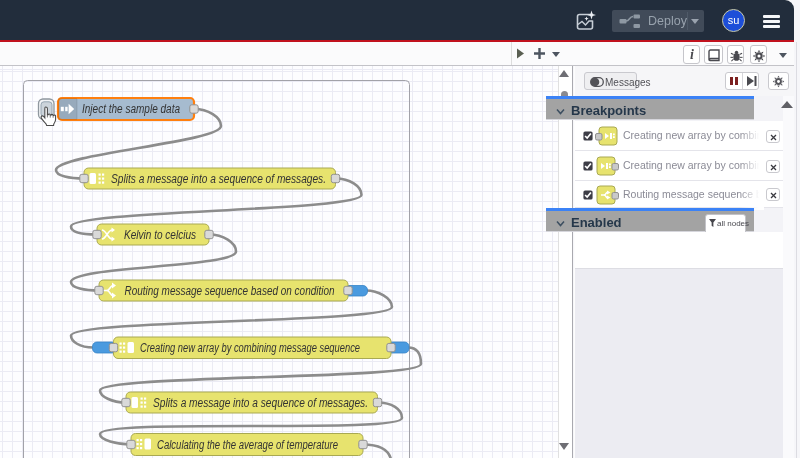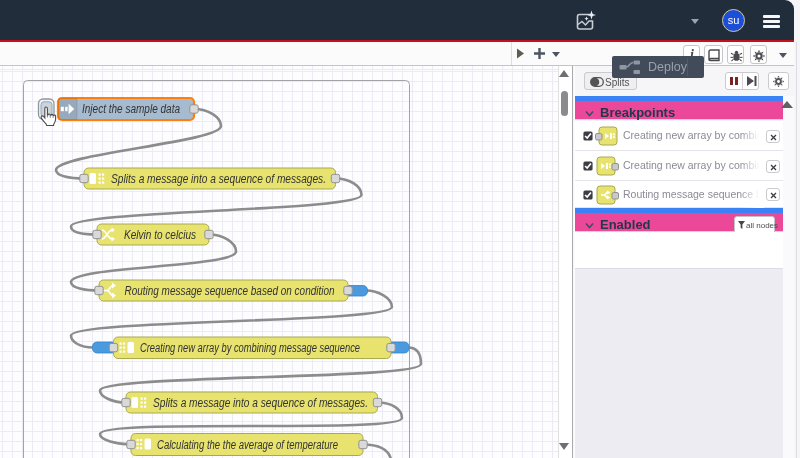--- a/index.html
+++ b/index.html
@@ -5,21 +5,21 @@
 * { margin:0; padding:0; box-sizing:border-box; }
 html,body { width:800px; height:458px; overflow:hidden; background:#fff; font-family:"Liberation Sans", sans-serif; }
 #stage { position:relative; width:800px; height:458px; background:#f7f7fa; }
 .abs { position:absolute; }
 
 
 #header { left:0; top:0; width:794px; height:40px; background:#222d3c; border-top-right-radius:9px; }
 #redline { left:0; top:40px; width:794px; height:2px; background:#c1121e; }
 
 
-#deploy { left:612px; top:10px; width:92px; height:22px; background:#414b59; border-radius:2px; color:#98a2ad; font-size:14px;margin-top:46px; }
+#deploy { left:612px; top:10px; width:92px; height:22px; background:#414b59; border-radius:2px; color:#98a2ad; font-size:14px; }
 #deploy .txt { position:absolute; left:36px; top:4px; font-size:12.5px; }
 #deploy .sep { position:absolute; right:16px; top:2px; bottom:2px; width:1px; background:#4f5a68; }
 .chev-lt { width:0; height:0; border-left:4px solid transparent; border-right:4px solid transparent; border-top:5px solid #9aa3ae; }
 #avatar { left:722px; top:9px; width:23px; height:23px; border-radius:50%; background:#1d4ed8; border:1.5px solid #c9c9a4; color:#fff; font-size:11px; text-align:center; line-height:20px; }
 .hbar { left:763px; width:17px; height:2.5px; background:#f5f6f8; border-radius:1px; }
 
 
 #tabbar { left:0; top:42px; width:794px; height:24px; background:#fbfbfc; border-bottom:1px solid #c3c3c8; }
 #wsbtns { left:511px; top:42px; width:47px; height:23px; border-left:1px solid #ddd; }
 #dbgtab { left:577px; top:42px; width:95px; height:24px; background:#fff; border:1px solid #c3c3c8; border-bottom:none; color:#3f4447; font-size:13px; }
@@ -33,21 +33,21 @@
 #cscroll { left:558px; top:66px; width:14px; height:392px; background:#fff; border-left:1px solid #e0e0e0; }
 .tri-up { width:0; height:0; border-left:5px solid transparent; border-right:5px solid transparent; border-bottom:7px solid #6e6e74; }
 .tri-dn { width:0; height:0; border-left:5px solid transparent; border-right:5px solid transparent; border-top:7px solid #6e6e74; }
 #vsep { left:572px; top:42px; width:1px; height:416px; background:#a9a9af; }
 #vsep2 { left:574px; top:42px; width:1px; height:416px; background:#fdfdfd; }
 
 
 #sidebar { left:575px; top:66px; width:219px; height:392px; background:#f3f3f7; }
 #sbtoolbar { left:575px; top:66px; width:219px; height:30px; background:#f6f6f8; }
 #btn-enabled { left:584px; top:72px; width:53px; height:18px; background:#efeff1; border:1px solid #c9c9ce; border-radius:3px; color:#525257; font-size:11px; }
-.hdr { left:575px; width:208px; height:24px; background:#ec4899; border-top:5px solid #3b82f6; border-bottom:1px solid #d6d6dc; color:#25374a; font-size:13px; font-weight:bold; }
+.hdr { left:546px; width:208px; height:24px; background:#a3a3a3; border-top:3px solid #3b82f6; border-bottom:1px solid #d6d6dc; color:#25374a; font-size:13px; font-weight:bold; }
 .row { left:575px; width:208px; height:30px; background:#fff; border-bottom:1px solid #e4e4ea; color:#8b8b96; font-size:10.5px; }
 .rowtxt { position:absolute; left:48px; top:8px; width:137px; overflow:hidden; white-space:nowrap; }
 .fadeout { position:absolute; left:165px; top:0; width:24px; height:29px; background:linear-gradient(to right, rgba(255,255,255,0), #fff 80%); }
 .xbtn { position:absolute; left:191px; top:9px; width:14px; height:13px; background:#fff; border:1px solid #c9c9ce; border-radius:3px; }
 #whitearea { left:575px; top:232px; width:208px; height:36px; background:#fff; }
 #grayarea { left:575px; top:268px; width:208px; height:190px; background:#ececf2; border-top:1px solid #dddde3; }
 #sbtrack { left:783px; top:96px; width:11px; height:362px; background:#fafafc; }
 #rightmargin { left:794px; top:0px; width:6px; height:458px; background:#f6f6f9; }
 </style>
 </head>
@@ -203,21 +203,21 @@
   <div id="vsep" class="abs"></div>
   <div id="vsep2" class="abs"></div>
 
   <div id="sidebar" class="abs"></div>
   <div id="sbtoolbar" class="abs"></div>
   <div id="btn-enabled" class="abs">
     <svg width="14" height="10" style="position:absolute;left:5px;top:4px" viewBox="0 0 14 10">
       <rect x="0.7" y="0.7" width="12.6" height="8.6" rx="4.3" fill="none" stroke="#525257" stroke-width="1.3"></rect>
       <circle cx="5" cy="5" r="4.3" fill="#525257"></circle>
     </svg>
-    <span style="position:absolute;left:20px;top:4px;font-size:10px">Splits</span>
+    <span style="position:absolute;left:20px;top:4px;font-size:10px">Messages</span>
   </div>
 
   <div class="abs" style="left:725px;top:72px;width:34px;height:18px;background:#fff;border:1px solid #c9c9ce;border-radius:3px">
     <div style="position:absolute;left:16px;top:0;width:1px;height:16px;background:#d5d5da"></div>
     <div style="position:absolute;left:4px;top:4px;width:3px;height:8px;background:#7d2121"></div>
     <div style="position:absolute;left:9px;top:4px;width:3px;height:8px;background:#7d2121"></div>
     <svg width="12" height="10" style="position:absolute;left:20px;top:3px" viewBox="0 0 12 10">
       <path d="M1,0 L8,5 L1,10 Z" fill="#4a4a50"></path>
       <rect x="8.5" y="0" width="2" height="10" fill="#4a4a50"></rect>
     </svg>

